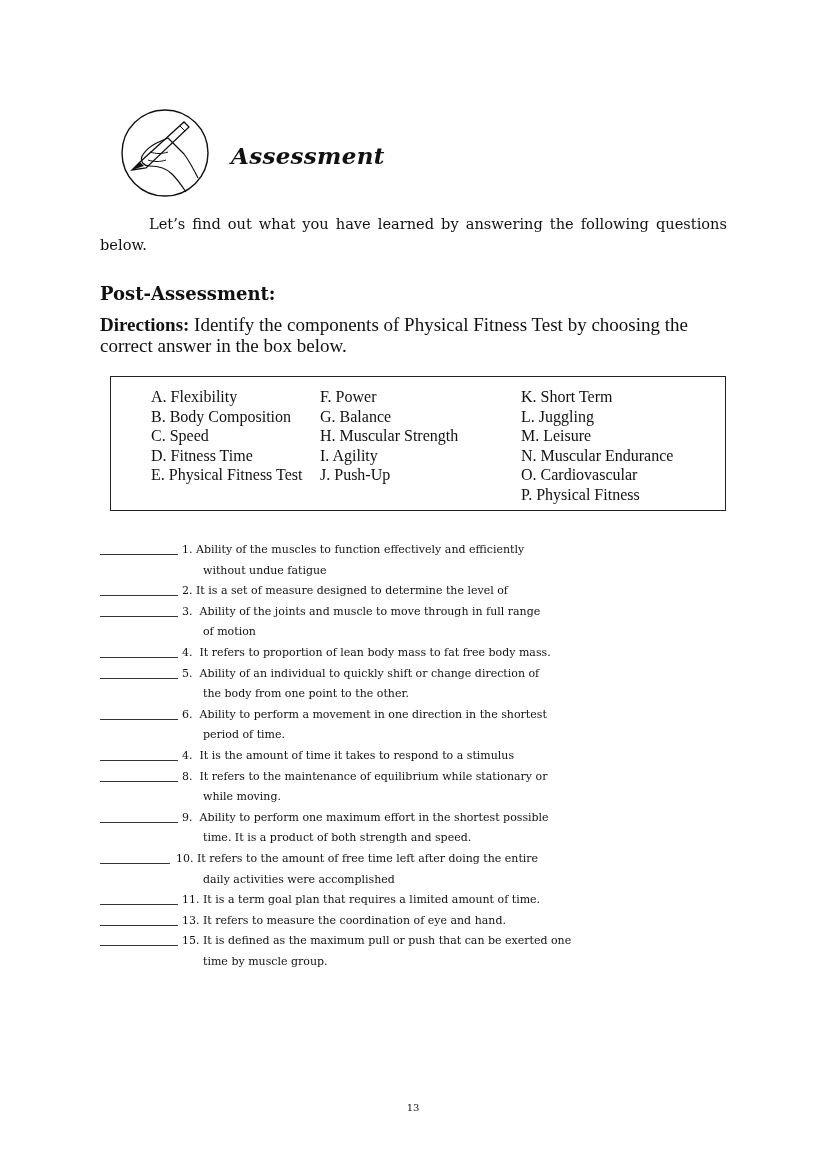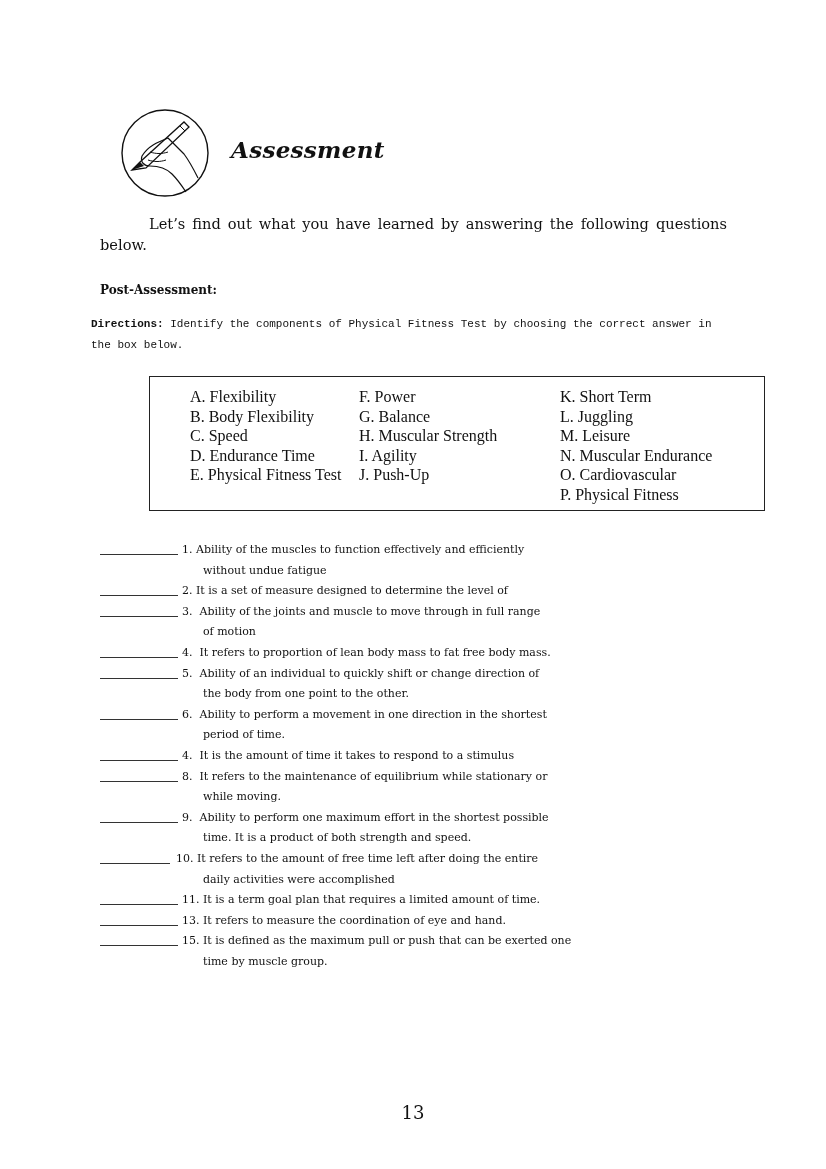--- a/index.html
+++ b/index.html
@@ -1,32 +1,32 @@
 <!DOCTYPE html>
 <html><head>
 <meta charset="utf-8">
 <style>
   html, body { margin:0; padding:0; background:#ffffff; }
   body { width:826px; height:1169px; position:relative; overflow:hidden; color:#111; }
   .logo { position:absolute; left:120px; top:108px; width:90px; height:90px; }
-  .title { position:absolute; left:231px; top:136px; font-family:"DejaVu Serif", serif; font-weight:bold; font-style:italic; font-size:23px; letter-spacing:0.3px; }
+  .title { position:absolute; left:231px; top:142px; font-family:"DejaVu Serif", serif; font-weight:bold; font-style:italic; font-size:23px; letter-spacing:0.3px; }
   .intro { position:absolute; left:100px; top:213px; width:627px; font-family:"DejaVu Serif", serif; font-size:14.6px; line-height:21px; text-align:justify; text-align-last:left; }
   .intro .indent { display:inline-block; width:49px; }
-  .post { position:absolute; left:100px; top:283px; font-family:"DejaVu Serif", serif; font-weight:bold; font-size:12px; }
-  .dir { position:absolute; left:91px; top:314px; width:630px; font-family:Liberation Mono, monospace; font-size:11px; line-height:21px; }
+  .post { position:absolute; left:100px; top:283px; font-family:"DejaVu Serif", serif; font-weight:bold; font-size:18px; }
+  .dir { position:absolute; left:100px; top:314px; width:630px; font-family:Liberation Serif, serif; font-size:19px; line-height:21px; }
   .dir b { font-weight:bold; }
-  .box { position:absolute; left:110px; top:376px; width:614px; height:133px; border:1px solid #222;margin-left:39px; }
+  .box { position:absolute; left:110px; top:376px; width:614px; height:133px; border:1px solid #222; }
   .col { position:absolute; top:10px; font-family:"Liberation Serif", serif; font-size:16px; line-height:19.6px; }
   .c1 { left:40px; } .c2 { left:209px; } .c3 { left:410px; }
   .questions { position:absolute; left:100px; top:540px; font-family:"DejaVu Serif", serif; font-size:11px; line-height:20.6px; }
   .q { display:flex; }
   .blank { display:inline-block; width:78px; border-bottom:1px solid #333; height:14px; margin-right:4px; flex:none; }
   .qtext { white-space:pre; }
   .cont { padding-left:103px; white-space:pre; }
-  .pagenum { position:absolute; left:0; width:826px; top:1102px; text-align:center; font-family:"DejaVu Serif", serif; font-size:18px; }
+  .pagenum { position:absolute; left:0; width:826px; top:1102px; text-align:center; font-family:"DejaVu Serif", serif; font-size:10px; }
 </style>
 </head>
 <body>
 
 <div class="logo">
   <svg width="90" height="90" viewBox="0 0 90 90">
     <circle cx="45" cy="45" r="43" fill="none" stroke="#111" stroke-width="1.4"></circle>
     <path d="M12 62 L20 54 L64 14 L69 19 L26 60 Z" fill="#fff" stroke="#111" stroke-width="1.3"></path>
     <path d="M12 62 L20 54 L24 58 Z" fill="#111"></path>
     <line x1="60" y1="18" x2="65" y2="23" stroke="#111" stroke-width="1"></line>
@@ -41,23 +41,23 @@
 
 <div class="intro"><span class="indent"></span><span>Let’s find out what you have learned by answering the following  questions below.</span></div>
 
 <div class="post">Post-Assessment:</div>
 
 <div class="dir"><b>Directions:</b><span> Identify the components of Physical Fitness Test by choosing the correct answer in the box below.</span></div>
 
 <div class="box">
   <div class="col c1">
     <div>A. Flexibility</div>
-    <div>B. Body Flexibility</div>
+    <div>B. Body Composition</div>
     <div>C. Speed</div>
-    <div>D. Endurance Time</div>
+    <div>D. Fitness Time</div>
     <div>E. Physical Fitness Test</div>
   </div>
   <div class="col c3">
     <div>K. Short Term</div>
     <div>L. Juggling</div>
     <div>M. Leisure</div>
     <div>N. Muscular Endurance</div>
     <div>O. Cardiovascular</div>
     <div>P. Physical Fitness</div>
   </div>

